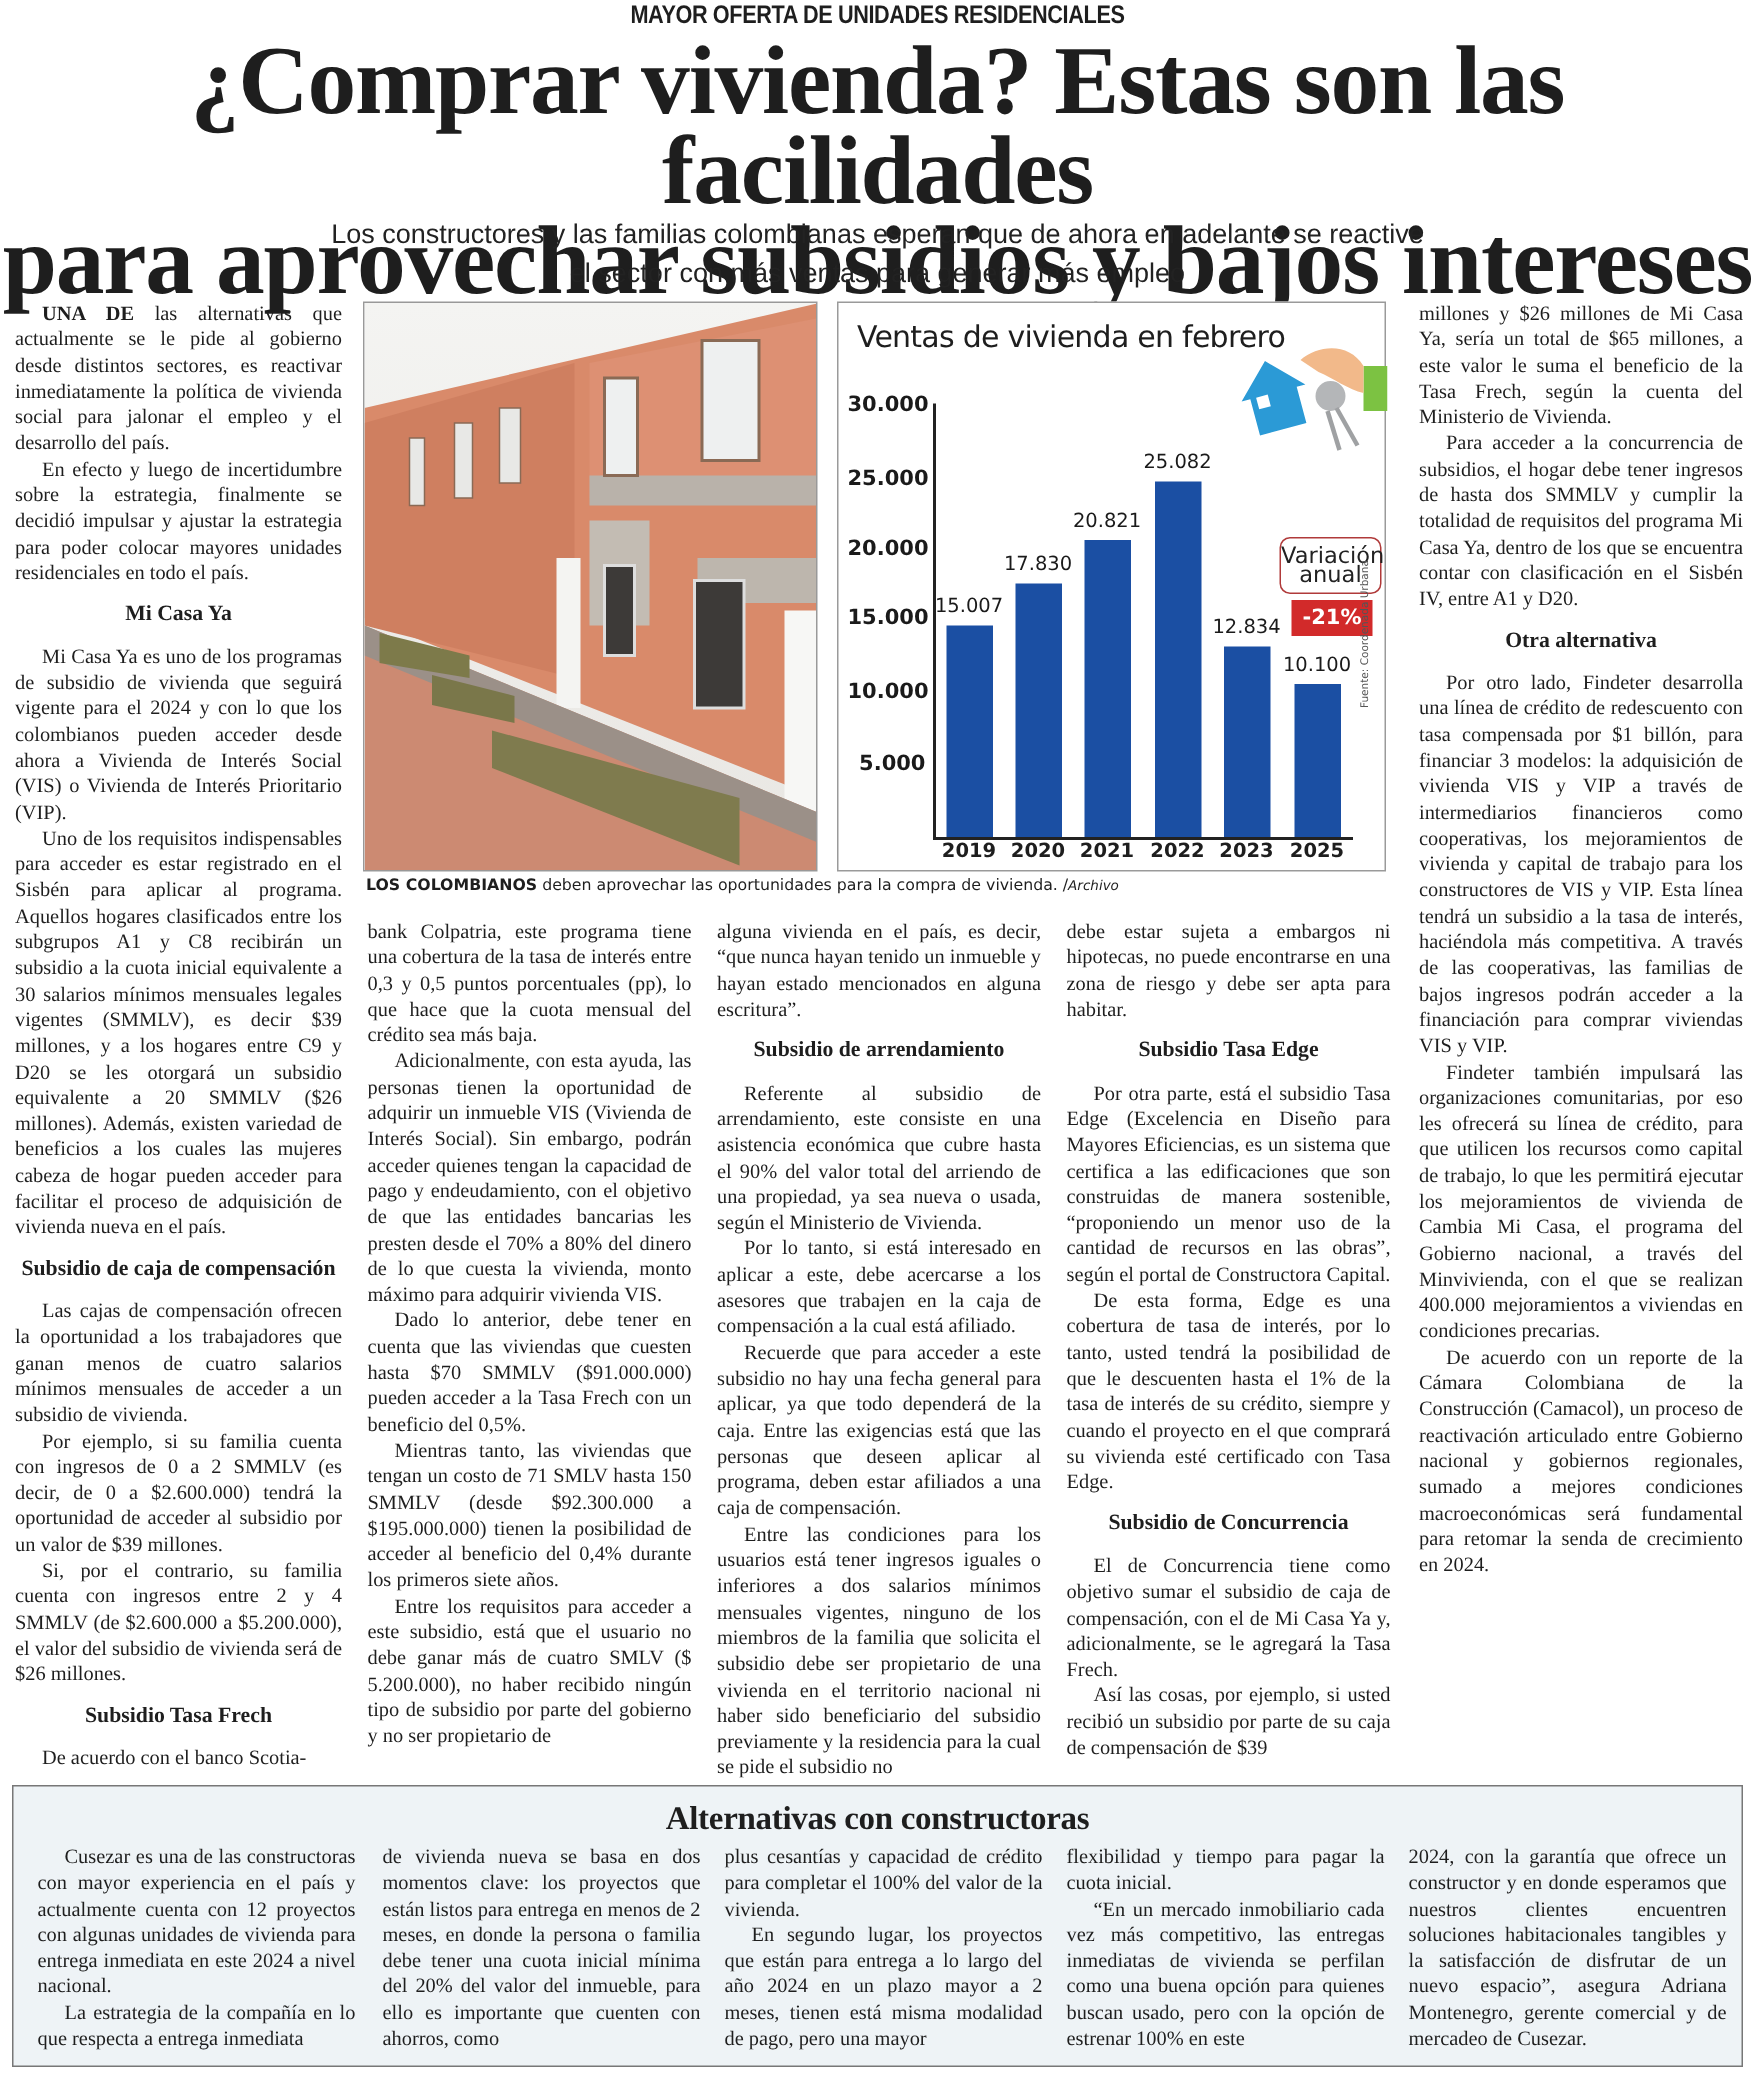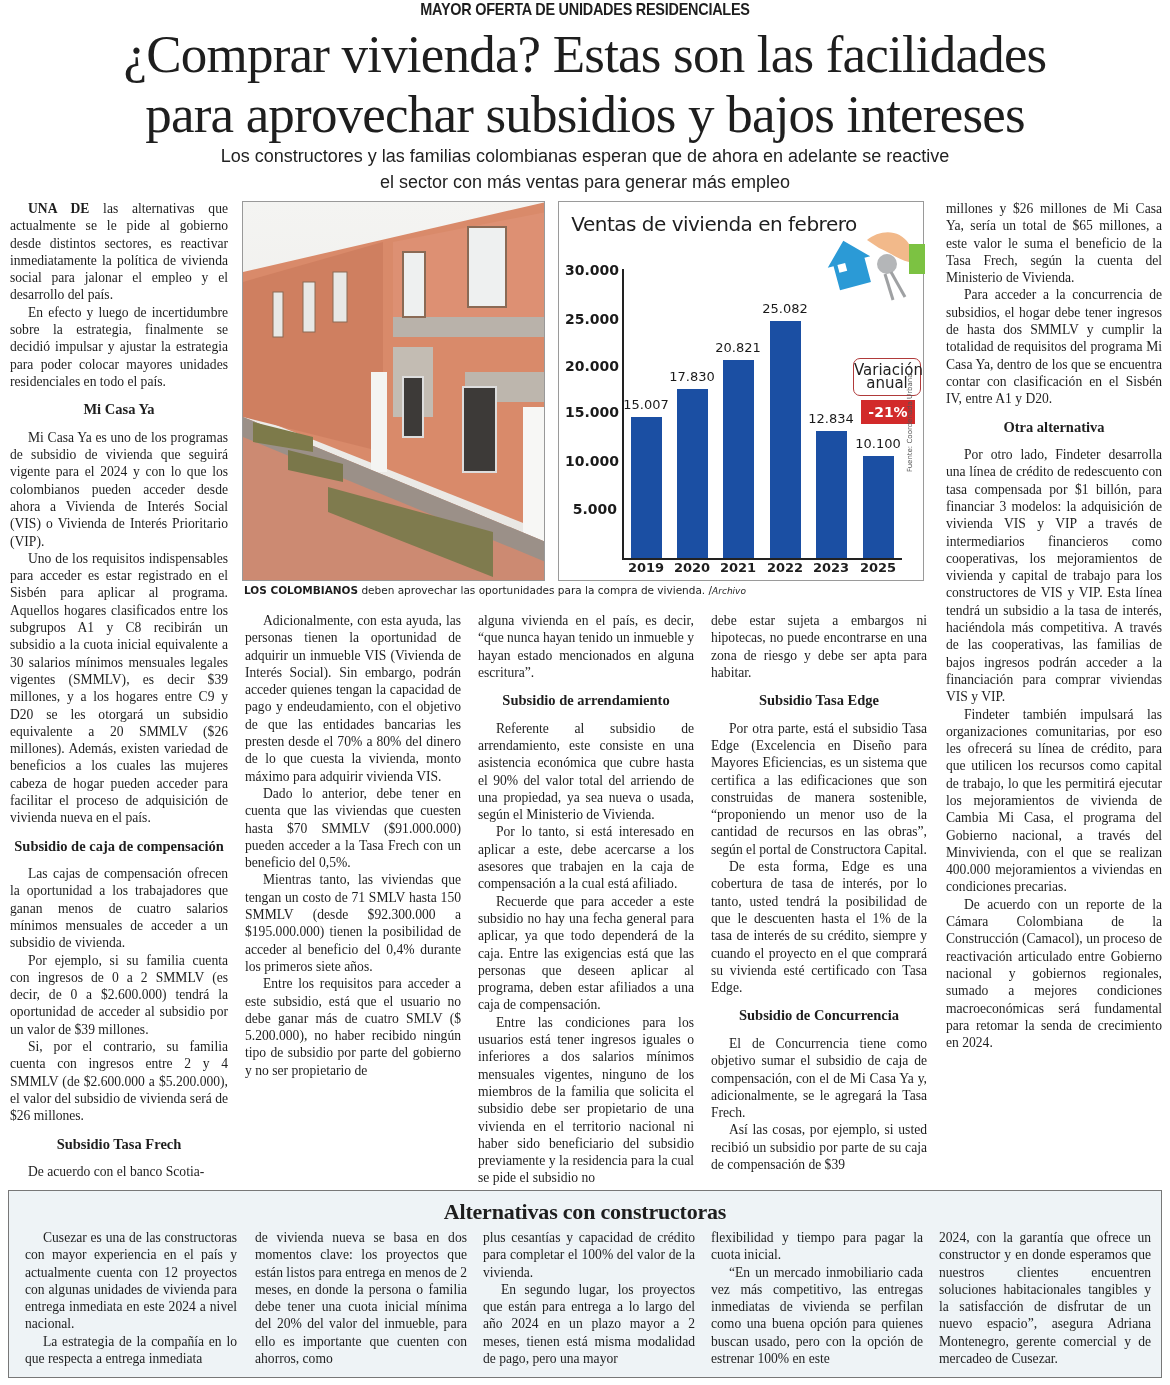--- a/index.html
+++ b/index.html
@@ -1,18 +1,18 @@
 <!DOCTYPE html>
 <html><head>
 <meta charset="utf-8">
 <style>
   *{box-sizing:border-box;margin:0;padding:0}
   body{width:1170px;height:1385px;background:#fff;color:#1e1e1e;font-family:"DejaVu Serif",serif;position:relative;overflow:hidden}
   .kicker{position:absolute;top:0;left:0;width:1170px;text-align:center;font-family:"Liberation Sans",sans-serif;font-weight:700;font-size:17px;letter-spacing:-0.3px;transform:scaleX(.85)}
-  .headline{position:absolute;top:24px;left:0;width:1170px;text-align:center;font-family:"Liberation Serif",serif;font-weight:400;font-size:53px;line-height:60px;letter-spacing:-0.8px}
+  .headline{position:absolute;top:24px;left:0;width:1170px;text-align:center;font-family:"Liberation Serif",serif;font-weight:700;font-size:65px;line-height:60px;letter-spacing:-0.8px}
   .headline span{display:block}
   .deck{position:absolute;top:143px;left:0;width:1170px;text-align:center;font-family:"Liberation Sans",sans-serif;font-size:18px;line-height:26px;color:#222}
   .deck span{display:block}
   .col{position:absolute;font-family:"Liberation Serif",serif;font-size:13.6px;line-height:17.3px;text-align:justify;hyphens:manual}
   .col p{text-indent:18px}
   .col h3{font-family:"Liberation Serif",serif;font-weight:700;font-size:14.5px;line-height:17.5px;margin:11px 0 10px 0;text-align:center}
   .c1{left:10px;top:200px;width:218px}
   .c2{left:245px;top:612px;width:216px}
   .c3{left:478px;top:612px;width:216px}
   .c4{left:711px;top:612px;width:216px}
@@ -144,20 +144,21 @@
   <div class="xtick" style="left:201px">2022</div>
   <div class="xtick" style="left:247px">2023</div>
   <div class="xtick" style="left:294px">2025</div>
 
   <div class="var-box">Variación anual</div>
   <div class="var-val">-21%</div>
   <div class="source">Fuente: Coordenada Urbana</div>
 </div>
 
 <div class="col c2">
+  <p class="cont">bank Colpatria, este programa tiene una cobertura de la tasa de interés entre 0,3 y 0,5 puntos porcentuales (pp), lo que hace que la cuota mensual del crédito sea más baja.</p>
   <p>Adicionalmente, con esta ayuda, las personas tienen la oportunidad de adquirir un inmueble VIS (Vivienda de Interés Social). Sin embargo, podrán acceder quienes tengan la capacidad de pago y endeudamiento, con el objetivo de que las entidades bancarias les presten desde el 70% a 80% del dinero de lo que cuesta la vivienda, monto máximo para adquirir vivienda VIS.</p>
   <p>Dado lo anterior, debe tener en cuenta que las viviendas que cuesten hasta $70 SMMLV ($91.000.000) pueden acceder a la Tasa Frech con un beneficio del 0,5%.</p>
   <p>Mientras tanto, las viviendas que tengan un costo de 71 SMLV hasta 150 SMMLV (desde $92.300.000 a $195.000.000) tienen la posibilidad de acceder al beneficio del 0,4% durante los primeros siete años.</p>
   <p>Entre los requisitos para acceder a este subsidio, está que el usuario no debe ganar más de cuatro SMLV ($ 5.200.000), no haber recibido ningún tipo de subsidio por parte del gobierno y no ser propietario de</p>
 </div>
 
 <div class="col c3">
   <p class="cont">alguna vivienda en el país, es decir, “que nunca hayan tenido un inmueble y hayan estado mencionados en alguna escritura”.</p>
   <h3>Subsidio de arrendamiento</h3>
   <p>Referente al subsidio de arrendamiento, este consiste en una asistencia económica que cubre hasta el 90% del valor total del arriendo de una propiedad, ya sea nueva o usada, según el Ministerio de Vivienda.</p>

